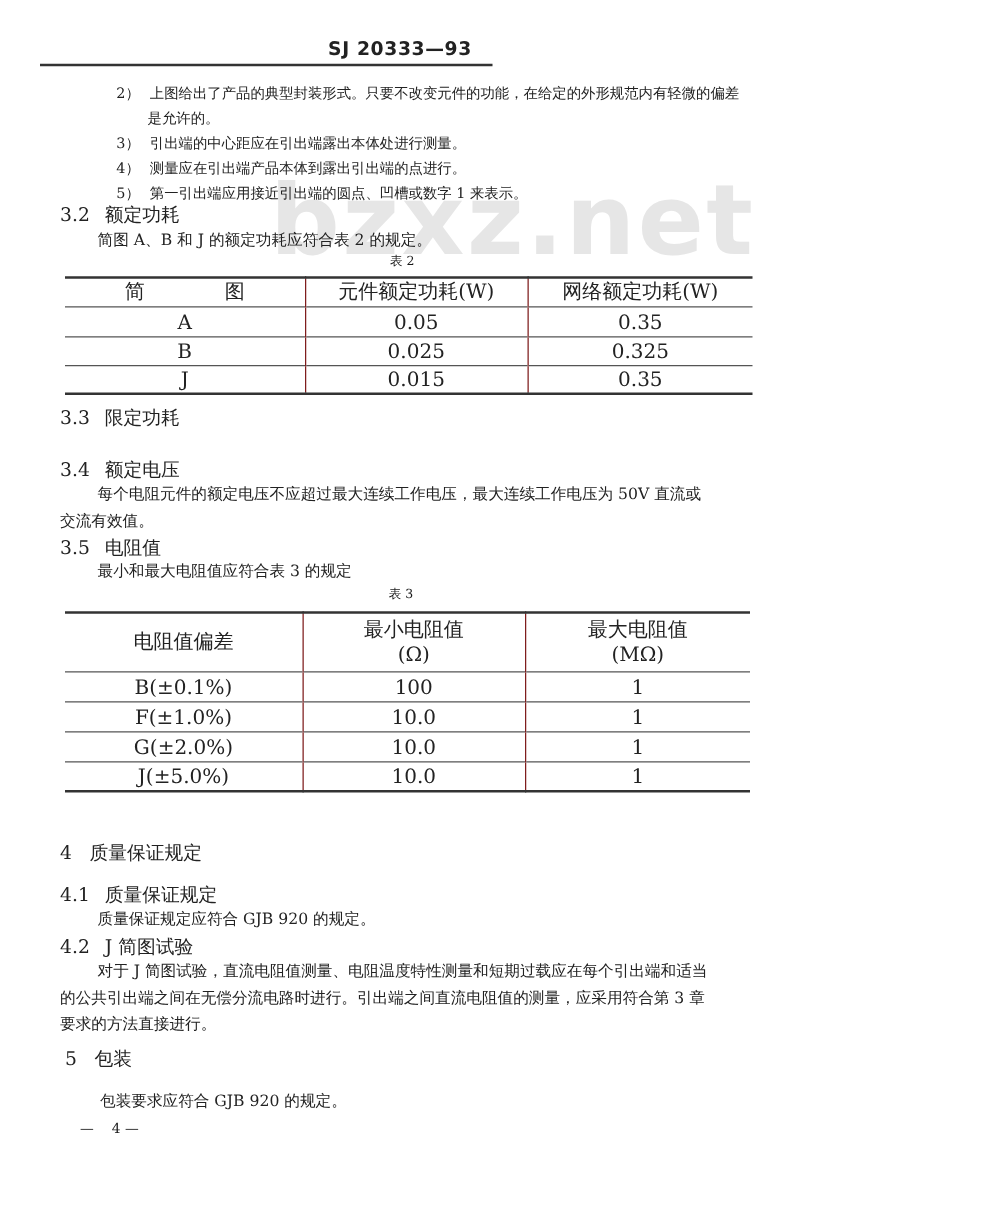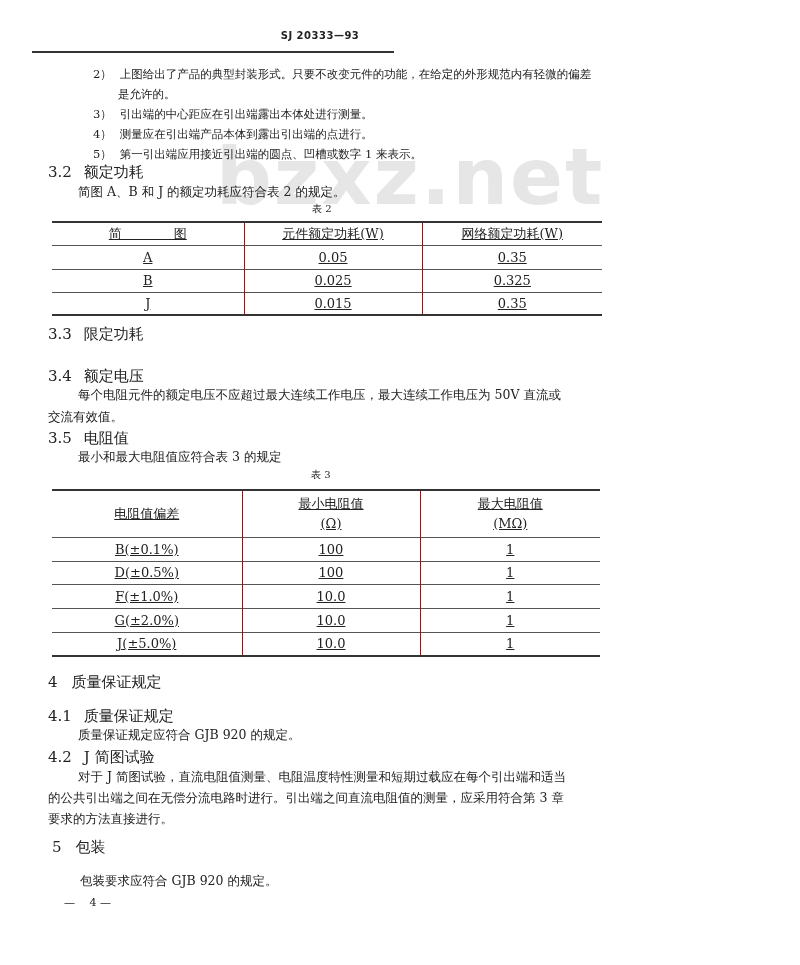--- a/index.html
+++ b/index.html
@@ -1,28 +1,28 @@
 <!DOCTYPE html>
 <html><head>
 <meta charset="utf-8">
 <style>
   html, body { margin:0; padding:0; background:#ffffff; }
   body { width:800px; height:965px; position:relative; overflow:hidden;
          font-family:"DejaVu Serif","Liberation Serif",serif; color:#1a1a1a; }
   .abs { position:absolute; white-space:nowrap; }
   .hdr { left:0; width:640px; top:30px; text-align:center; font-family:"DejaVu Sans","Liberation Sans",sans-serif;
-         font-weight:bold; font-size:10px; letter-spacing:0.5px; color:#222; }
+         font-weight:bold; font-size:15px; letter-spacing:0.5px; color:#222; }
   .note { font-size:11.5px; color:#222; }
   .sec { font-size:15px; color:#222; }
   .body { font-size:12.5px; color:#222; }
   .bold { font-weight:normal; }
   .watermark { position:absolute; left:216px; top:138px; font-family:"DejaVu Sans","Liberation Sans",sans-serif;
                font-weight:bold; font-size:78px; color:#e6e6e6; letter-spacing:2px; line-height:1; z-index:0; }
   .layer { position:absolute; left:0; top:0; width:800px; height:965px; z-index:1; }
-  table.t { position:absolute; border-collapse:collapse; font-size:13px; color:#222;text-decoration:underline; }
+  table.t { position:absolute; border-collapse:collapse; font-size:16px; color:#222; }
   table.t td { text-align:center; padding:0; border-left:1px solid #7f1d1d; }
   table.t td:first-child { border-left:none; }
   table.t tr { border-bottom:1px solid #555; }
   table.t tr.top { border-top:2px solid #333; }
   table.t tr:last-child { border-bottom:2px solid #333; }
   .cap { font-size:10px; }
   .pagenum { font-size:11px; }
 </style>
 </head>
 <body>
@@ -100,25 +100,20 @@
       <td style="line-height:20px;">
             <div>最大电阻值</div>
             <div>(MΩ)</div>
           </td>
     </tr>
     <tr style="height:24px;">
       <td>B(±0.1%)</td>
       <td>100</td>
       <td>1</td>
     </tr>
-    <tr style="height:23px;">
-      <td>D(±0.5%)</td>
-      <td>100</td>
-      <td>1</td>
-    </tr>
     <tr style="height:24px;">
       <td>F(±1.0%)</td>
       <td>10.0</td>
       <td>1</td>
     </tr>
     <tr style="height:24px;">
       <td>G(±2.0%)</td>
       <td>10.0</td>
       <td>1</td>
     </tr>

